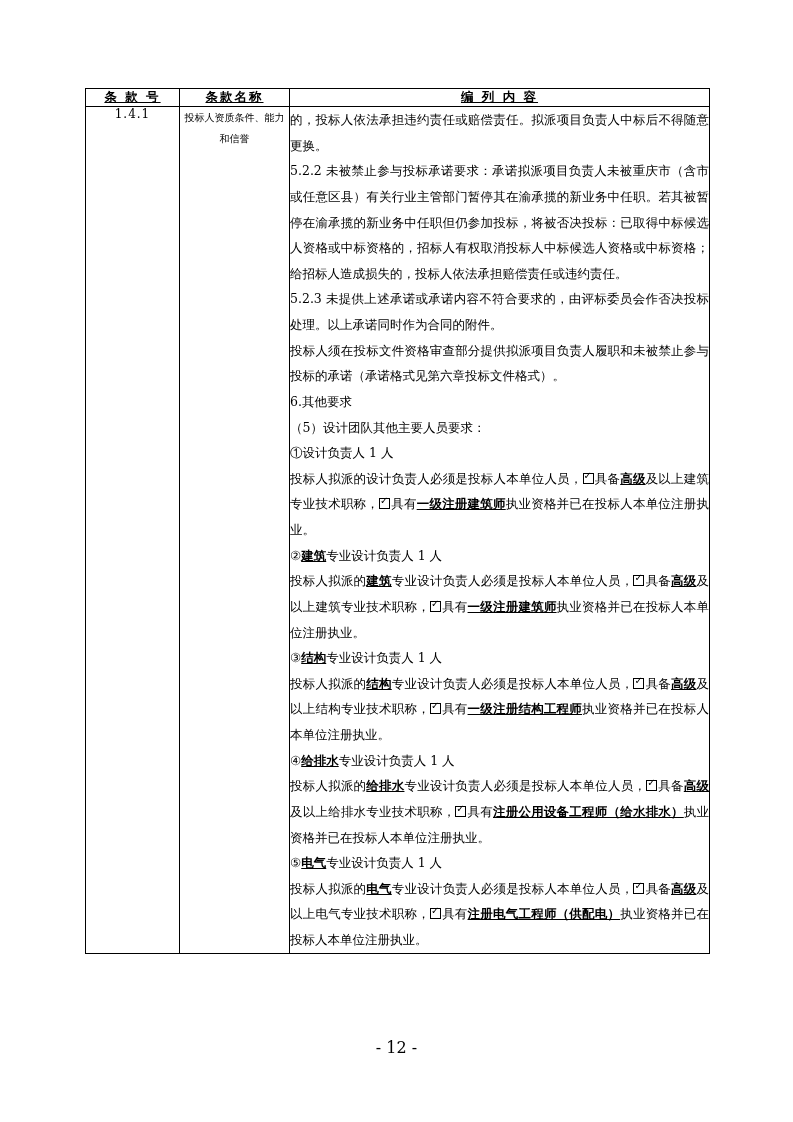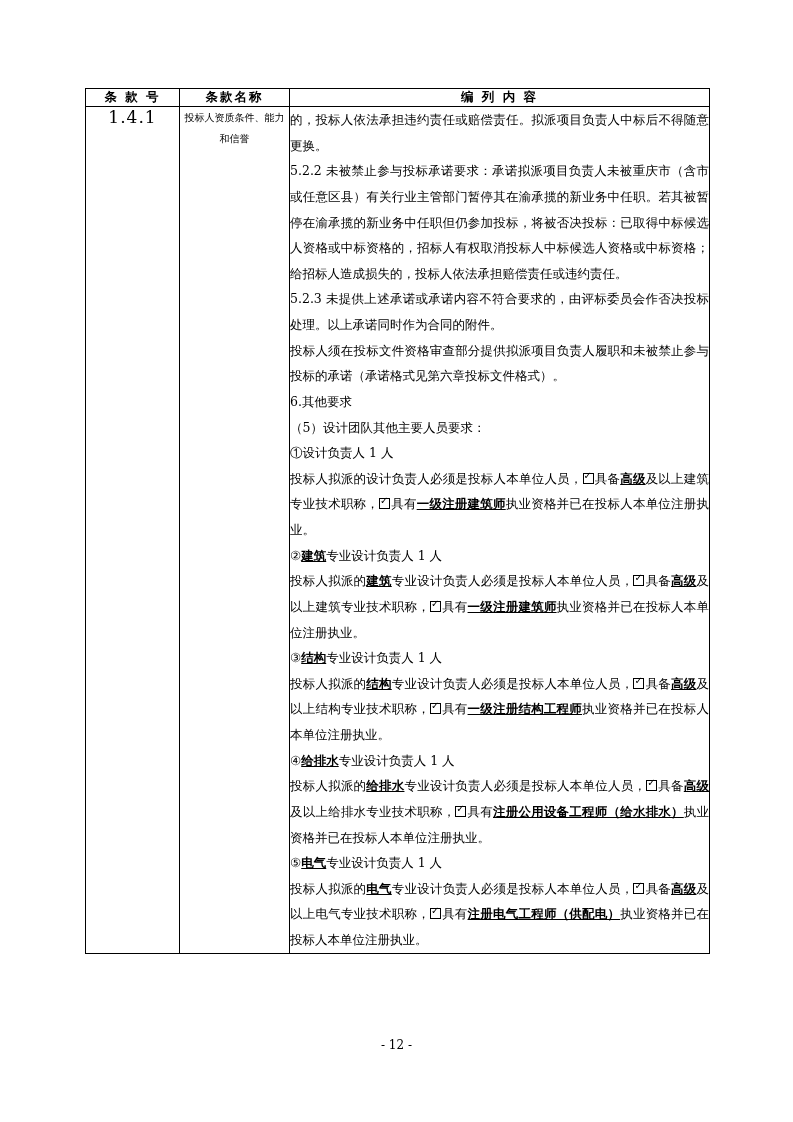--- a/index.html
+++ b/index.html
@@ -34,28 +34,29 @@
     vertical-align: top;
     padding: 0;
   }
   .hdr-cell {
     text-align: center;
     font-weight: bold;
     font-size: 12.5px;
     padding: 6px 0 7px 0;
     letter-spacing: 2px;
     font-family: "DejaVu Serif", serif;
+    text-decoration: underline;
   }
   .col1 { width: 94px; }
   .col2 { width: 110px; }
   .col3 { width: 420px; }
 
   .cell-num {
     text-align: center;
-    font-size: 17px;
+    font-size: 12px;
     vertical-align: middle;
     letter-spacing: 1px;
   }
   .cell-name {
     font-size: 10px;
     text-align: center;
     vertical-align: middle;
     line-height: 2.1;
     padding: 0 8px;
   }
@@ -95,21 +96,21 @@
     top: -3px;
     font-size: 10px;
     line-height: 10px;
   }
   .footer {
     position: absolute;
     left: 0;
     top: 1038px;
     width: 793px;
     text-align: center;
-    font-size: 12px;
+    font-size: 16px;
     font-family: "DejaVu Serif", serif;
   }
 </style>
 </head>
 <body>
 
 <div class="page">
 
   <table class="doc-table">
     <colgroup>

